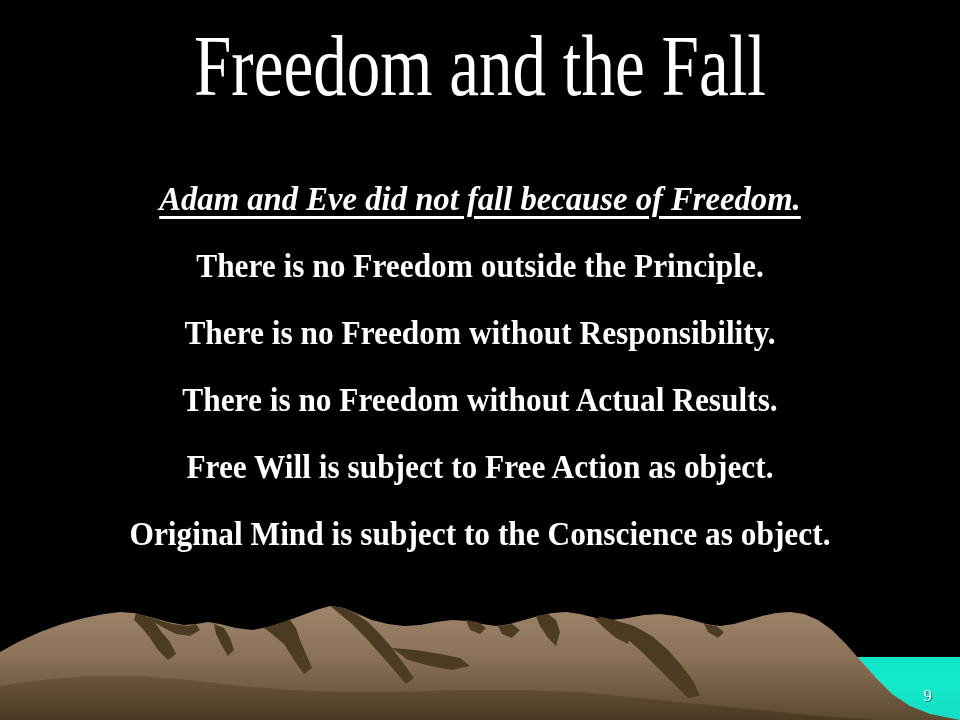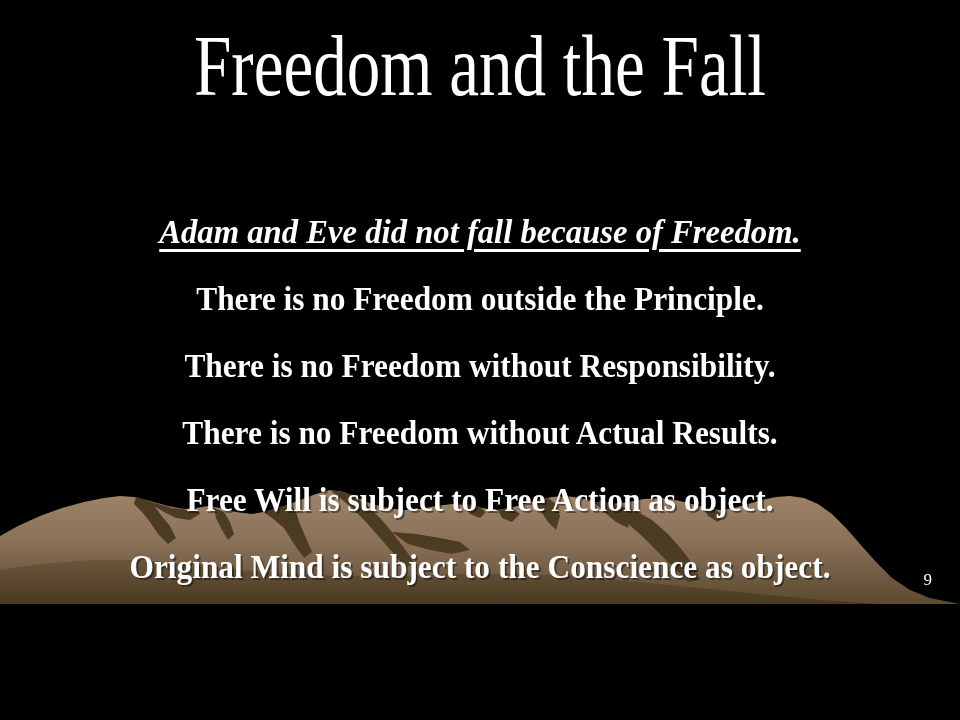--- a/index.html
+++ b/index.html
@@ -7,21 +7,21 @@
 
   html, body {
     width:960px; height:720px;
     overflow:hidden;
     background:#000;
     font-family:"Liberation Serif", serif;
   }
 
   #slide {
     position:relative;
-    width:960px; height:604px;
+    width:960px; height:720px;
     overflow:hidden;
   }
 
   
   .sky {
     position:absolute; left:0; top:0; width:960px; height:720px;
     background:linear-gradient(to bottom,
         #0a1c4e   0px,
         #0a1f58  60px,
         #0b2770 150px,
@@ -58,21 +58,21 @@
     letter-spacing:0px;
     transform:scaleX(0.78);
     transform-origin:50% 50%;
     white-space:nowrap;
     text-shadow:3px 3px 0 rgba(0,0,0,0.45);
   }
 
   
   .body-block {
     position:absolute;
-    left:0; top:199px; width:960px;
+    left:0; top:166px; width:960px;
   }
   .line {
     width:960px;
     text-align:center;
     color:#ffffff;
     font-weight:bold;
     font-family:"Liberation Serif", serif;
     font-size:33px;
     line-height:67px;
     white-space:nowrap;

